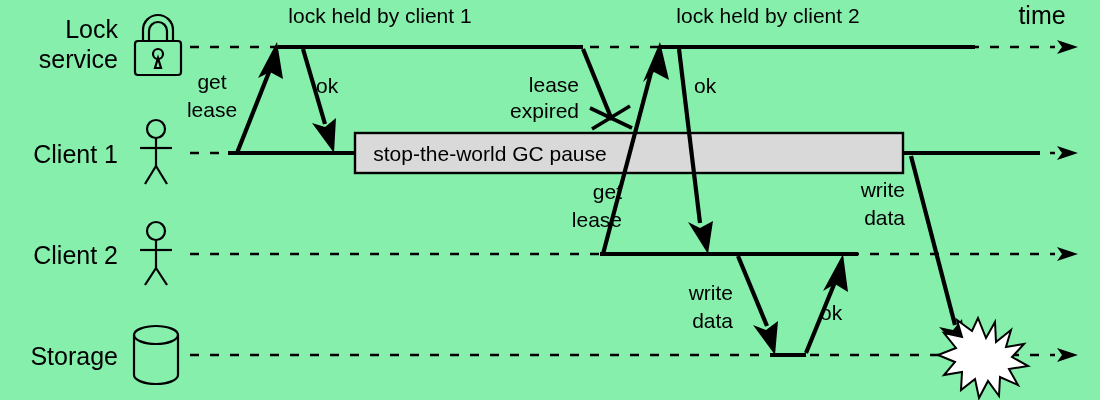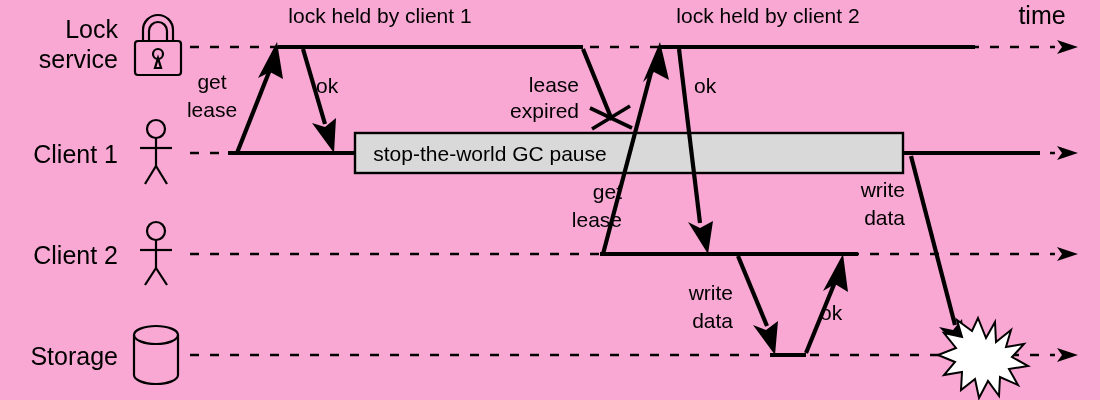--- a/index.html
+++ b/index.html
@@ -7,21 +7,21 @@
     padding: 0;
     background: #ffffff;
   }
   body {
     font-family: "Liberation Sans", "DejaVu Sans", sans-serif;
   }
   #diagram-root {
     position: relative;
     width: 1100px;
     height: 400px;
-    background: #f9a8d4;
+    background: #86efac;
     overflow: hidden;
   }
   svg#seq {
     display: block;
     width: 1100px;
     height: 400px;
   }
   .lane-label {
     font-size: 25px;
     fill: #000000;

